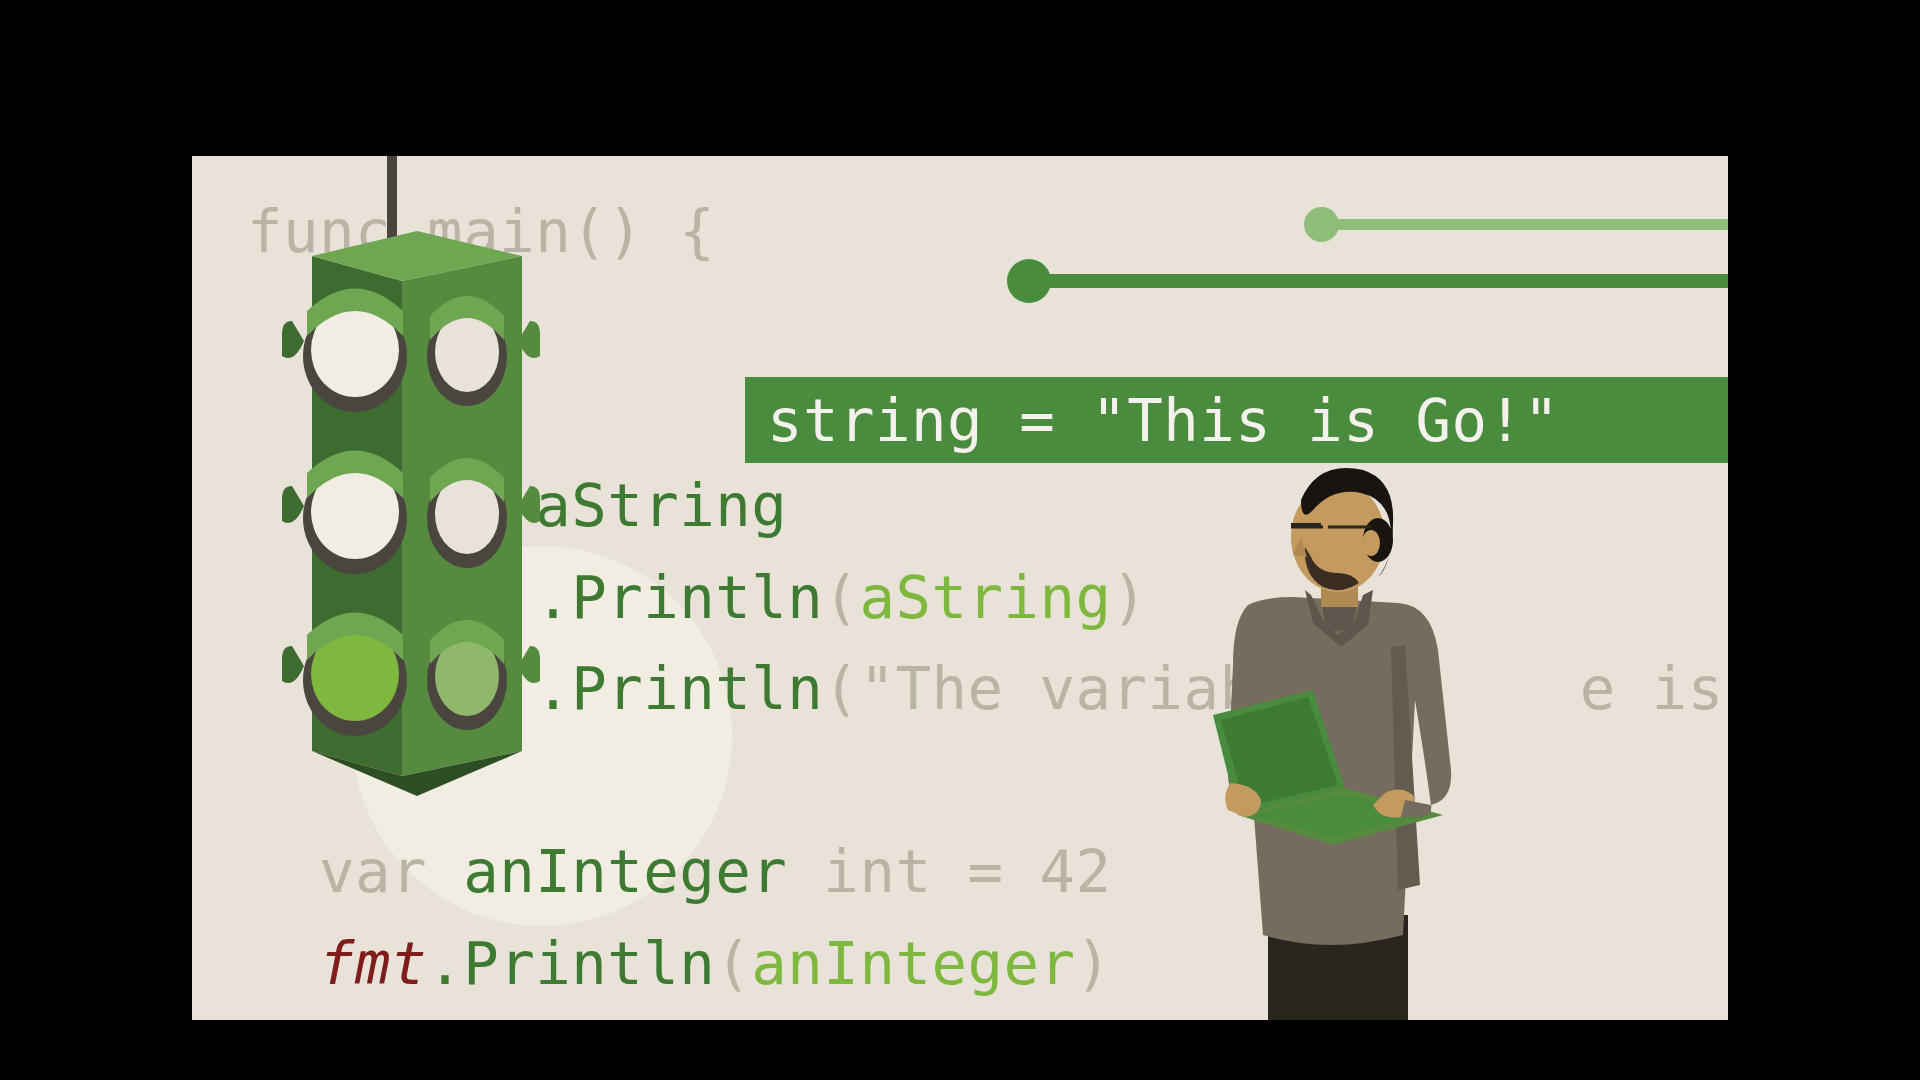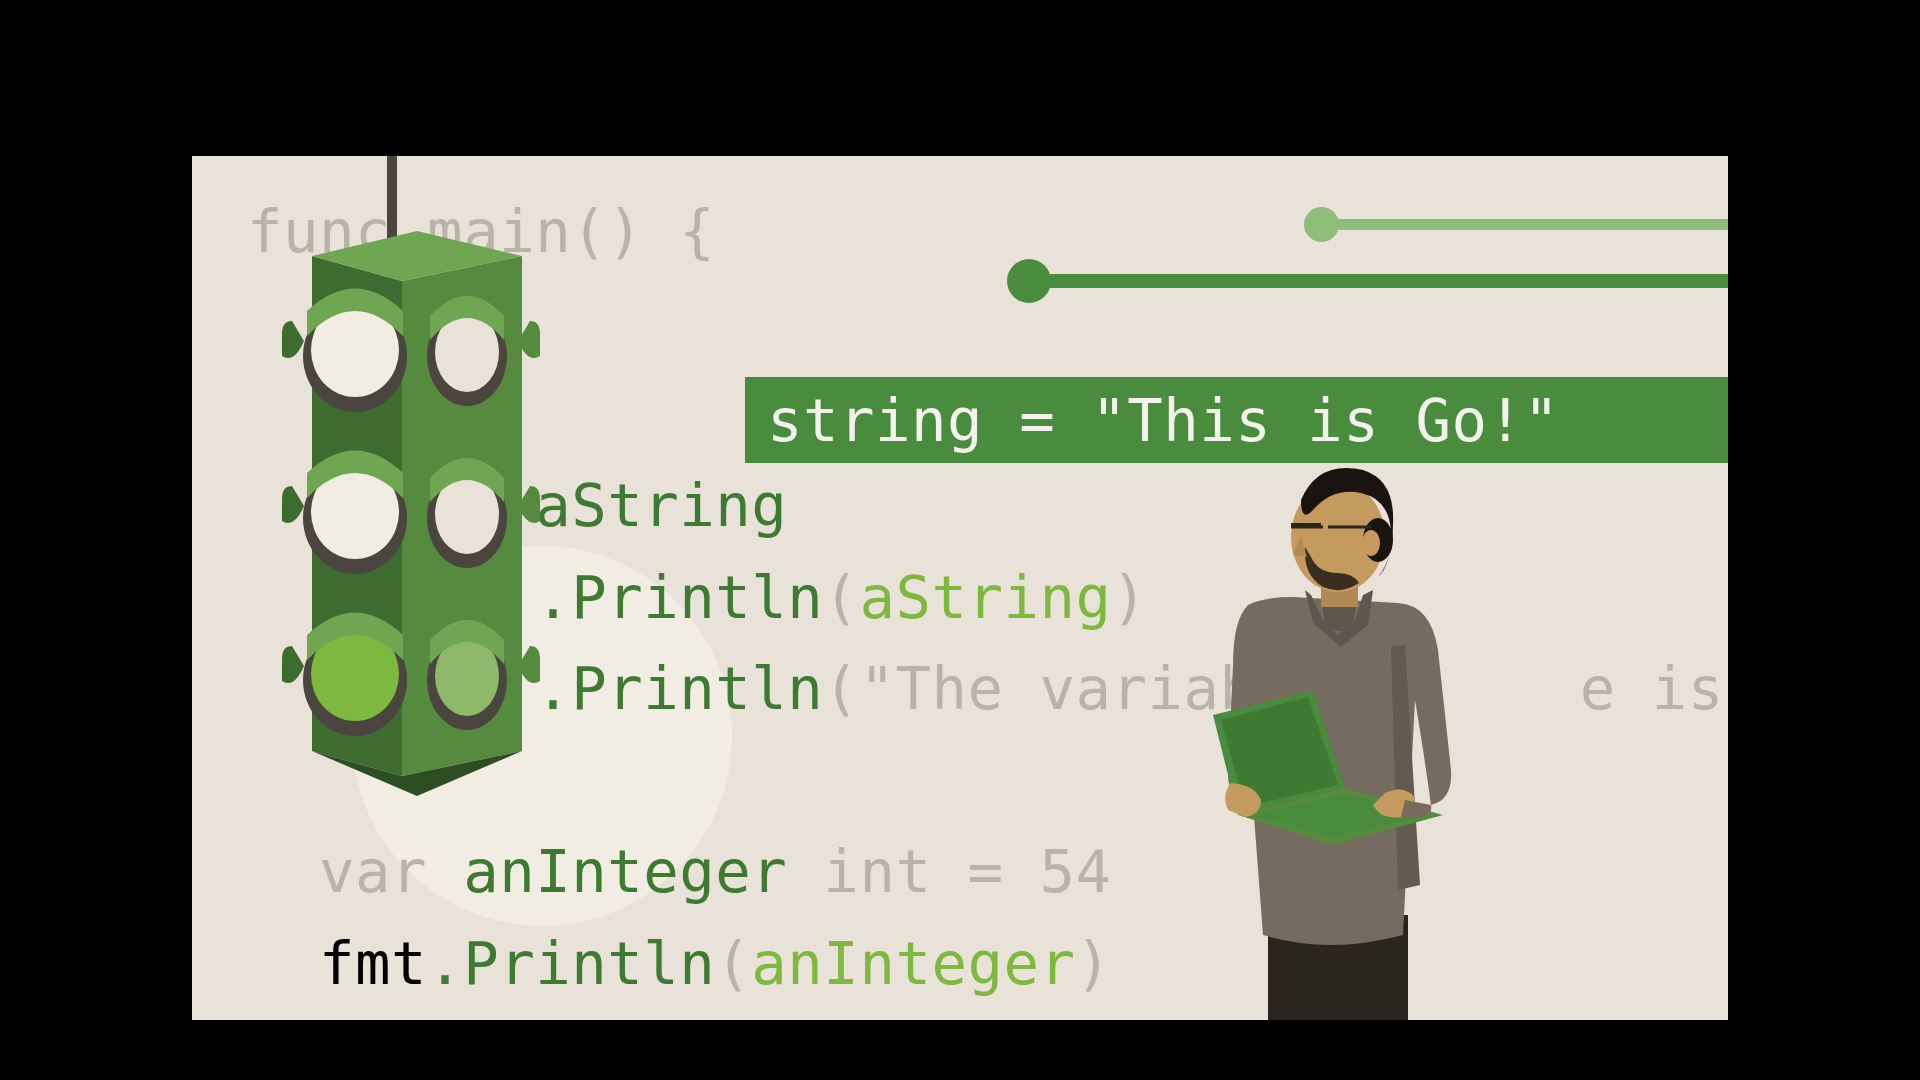--- a/index.html
+++ b/index.html
@@ -47,21 +47,21 @@
     top: 230px;
     font-size: 59px;
     color: #f5f2ed;
     white-space: pre;
     z-index: 3;
     letter-spacing: 0.5px;
   }
   .c-var { color: #3e7a32; }
   .c-func { color: #3e7a32; }
   .c-param { color: #7fb83f; }
-  .c-pkg { color: #000000; }
+  .c-pkg { color: #7f1d1d; font-style: italic; }
   .c-str { color: #bab3a8; }
   .circle-glow {
     position: absolute;
     left: 160px;
     top: 390px;
     width: 380px;
     height: 380px;
     background: #f2ede3;
     border-radius: 50%;
     z-index: 0;
@@ -128,21 +128,21 @@
 
   <div class="circle-glow"></div>
 
   <div class="code-bg"><span>func main() {</span>
 
 
         <span class="c-var">aString</span>
         <span class="c-func">.Println</span>(<span class="c-param">aString</span>)
         <span class="c-func">.Println</span>(<span class="c-str">"The variable's     e is</span>
 
-  <span>var </span><span class="c-var">anInteger</span><span> int = 54</span>
+  <span>var </span><span class="c-var">anInteger</span><span> int = 42</span>
   <span class="c-pkg">fmt</span><span class="c-func">.Println</span>(<span class="c-param">anInteger</span>)</div>
 
   <div class="highlight-box"></div>
   <div class="highlight-text">string = "This is Go!"</div>
 
   <div class="dot-light"></div>
   <div class="line-light"></div>
   <div class="dot-dark"></div>
   <div class="line-dark"></div>
 

